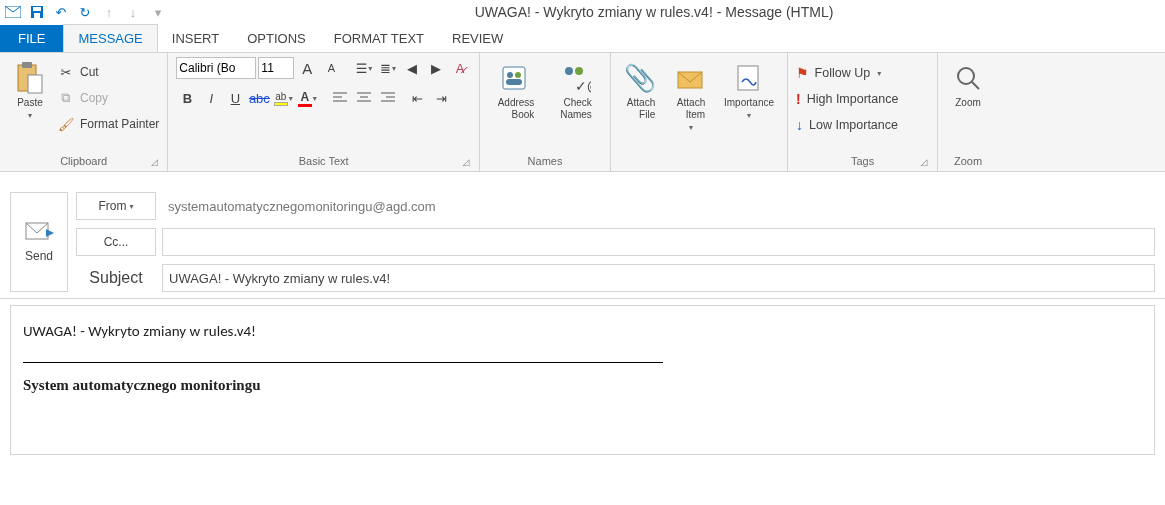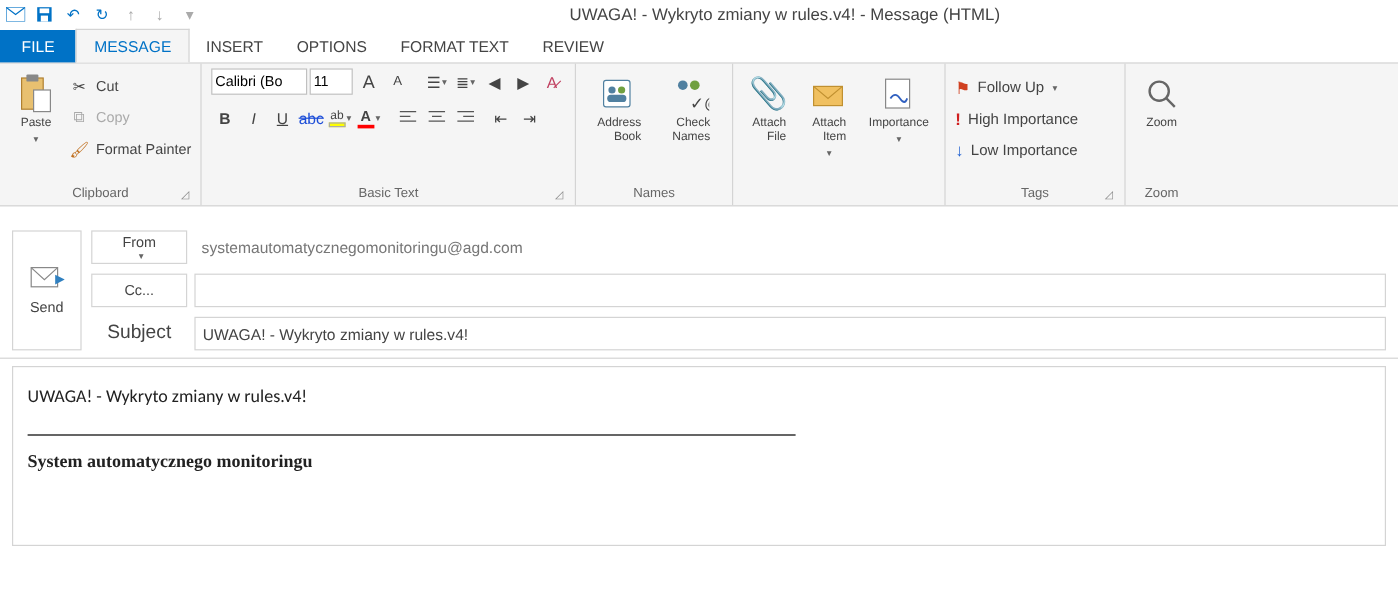--- a/index.html
+++ b/index.html
@@ -49,21 +49,21 @@
   .flag-ico { color:#d04020; font-size:14px; }
   .himp-ico { color:#d02020; font-weight:bold; font-size:14px; }
   .limp-ico { color:#2060d0; font-weight:bold; font-size:14px; }
 
   
   .compose-header { padding: 20px 10px 6px 10px; display: flex; gap: 8px; border-bottom: 1px solid #d4d4d4;}
   .send-col { width: 58px; border: 1px solid #d4d4d4; display: flex; flex-direction: column; align-items: center; justify-content: center; padding: 10px 0; cursor: pointer; }
   .send-ico { font-size: 22px; color: #666; margin-bottom: 8px; }
   .fields-col { flex: 1; display: flex; flex-direction: column; gap: 8px; }
   .field-row { display: flex; align-items: center; gap: 6px; }
-  .addr-btn { width: 80px; height: 28px; border: 1px solid #d4d4d4; background: #fff; font-size: 12px; color: #444; display: flex; align-items: center; justify-content: center; cursor: pointer; flex-direction: column; }
+  .addr-btn { width: 80px; height: 28px; border: 1px solid #d4d4d4; background: #fff; font-size: 12px; color: #444; display: flex; align-items: center; justify-content: center; cursor: pointer; }
   .subj-lbl { width: 80px; text-align: center; font-size: 16px; color: #444; }
   .field-input { flex: 1; height: 28px; border: 1px solid #d4d4d4; padding: 0 6px; font-size: 13px; font-family: inherit; color: #444; }
   .field-input.readonly { border: none; color: #777; background: transparent; }
   
   
   .body-area { border: 1px solid #d4d4d4; margin: 6px 10px; padding: 16px 12px; font-family: Calibri, sans-serif; font-size: 15px; color: #222; min-height: 150px; }
   .body-area .sig-line { border: none; border-top: 1px solid #000; margin: 22px 0 14px 0; width: 640px; }
   .body-area .sig { font-weight: bold; font-family: Liberation Serif, serif; }
   
   svg { display: block; }

